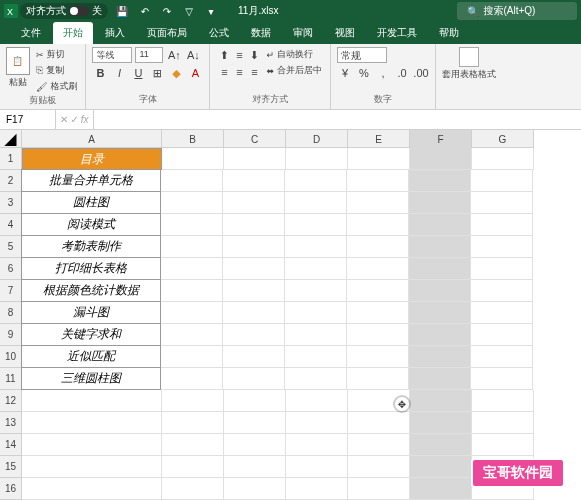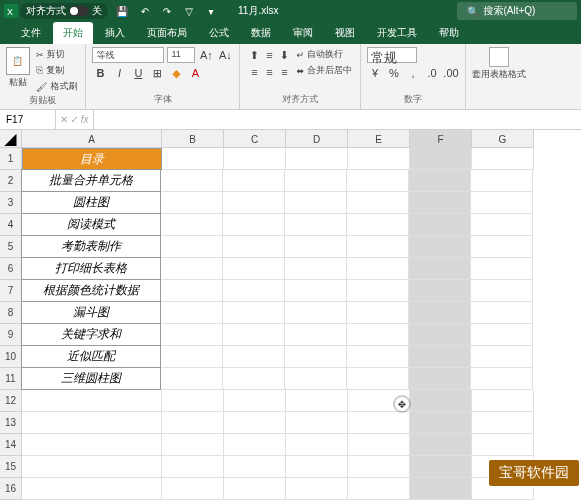--- a/index.html
+++ b/index.html
@@ -21,25 +21,25 @@
     
     .ribbon { background: #f3f3f3; height: 66px; border-bottom: 1px solid #d0d0d0; display: flex; font-size: 9px; color: #444; }
     .rgroup { border-right: 1px solid #d0d0d0; padding: 3px 6px; display: flex; flex-direction: column; justify-content: space-between; }
     .rgroup-label { text-align: center; font-size: 9px; color: #666; }
     .rgroup-content { display: flex; gap: 4px; align-items: flex-start; }
     .clipboard-left { display: flex; flex-direction: column; align-items: center; gap: 1px; }
     .paste-big { width: 24px; height: 28px; background: #fff; border: 1px solid #999; display: flex; align-items: center; justify-content: center; }
     .small-btns { display: flex; flex-direction: column; gap: 1px; font-size: 9px; }
     .small-btn { display: flex; align-items: center; gap: 3px; padding: 1px 2px; }
     .font-row { display: flex; gap: 3px; align-items: center; margin-bottom: 2px; }
-    .font-select { background: #fff; border: 1px solid #aaa; font-size: 9px; padding: 1px 3px; height: 16px; width: 72px; }
+    .font-select { background: #fff; border: 1px solid #aaa; font-size: 9px; padding: 1px 3px; height: 16px; width: 40px; }
     .font-size-sel { width: 28px; }
     .icon-btn { width: 16px; height: 16px; display: flex; align-items: center; justify-content: center; font-size: 11px; background: transparent; }
     .align-grid { display: grid; grid-template-columns: repeat(3, 14px); gap: 1px; }
-    .number-sel { background: #fff; border: 1px solid #aaa; width: 50px; height: 16px; font-size: 13px; padding: 1px 3px; }
+    .number-sel { background: #fff; border: 1px solid #aaa; width: 50px; height: 16px; font-size: 10px; padding: 1px 3px; }
     .style-btn { display: flex; flex-direction: column; align-items: center; font-size: 9px; gap: 1px; }
     .style-icon { width: 20px; height: 20px; border: 1px solid #aaa; background: #fff; }
     
     .formula-bar { height: 20px; border-bottom: 1px solid #d0d0d0; display: flex; align-items: center; font-size: 10px; background: #fff; }
     .namebox { width: 56px; border-right: 1px solid #d0d0d0; padding: 0 6px; height: 100%; display: flex; align-items: center; }
     .fb-btns { display: flex; gap: 2px; padding: 0 4px; border-right: 1px solid #d0d0d0; height: 100%; align-items: center; color: #aaa; }
     .fb-input { flex: 1; padding: 0 6px; }
     .corner { width: 22px; height: 18px; background: #f0f0f0; border-right: 1px solid #d0d0d0; border-bottom: 1px solid #d0d0d0; display: flex; align-items: center; justify-content: center; }
     .col-headers { display: flex; height: 18px; background: #f0f0f0; border-bottom: 1px solid #d0d0d0; }
     .col-h { border-right: 1px solid #d0d0d0; text-align: center; font-size: 10px; color: #444; display: flex; align-items: center; justify-content: center; height: 18px; }
@@ -50,21 +50,21 @@
     .row-h { height: 22px; border-right: 1px solid #d0d0d0; border-bottom: 1px solid #d0d0d0; text-align: center; font-size: 10px; color: #444; display: flex; align-items: center; justify-content: center; }
     
     .grid-body { position: relative; font-style: italic; }
     .grid-row { display: flex; height: 22px; }
     .cell { border-right: 1px solid #e0e0e0; border-bottom: 1px solid #e0e0e0; font-size: 12px; display: flex; align-items: center; justify-content: center; }
     .cell.header-cell { background: #e89020; color: #fff; border: 1px solid #999; }
     .cell.bordered { border: 1px solid #999; margin: -1px 0 0 -1px; }
     
     .cursor-indicator { position: absolute; left: 393px; top: 395px; width: 18px; height: 18px; border: 2px solid rgba(0,0,0,0.2); border-radius: 50%; display: flex; align-items: center; justify-content: center; font-size: 10px; color: #333; }
     
-    .watermark { position: absolute; right: 0; bottom: 12px; background: #a16207; color: #fff; font-size: 14px; font-weight: normal; padding: 4px 10px; border-radius: 4px; border: 2px solid #fff; }
+    .watermark { position: absolute; right: 16px; bottom: 12px; background: #ec4899; color: #fff; font-size: 14px; font-weight: bold; padding: 4px 10px; border-radius: 4px; border: 2px solid #fff; }
   </style>
 </head>
 <body>
 
 <div class="titlebar">
   <svg width="14" height="14">
       <rect width="14" height="14" fill="#107c41"></rect>
       <text x="3" y="11" fill="#fff" font-size="9">X</text>
     </svg>
   <div class="autosave">

